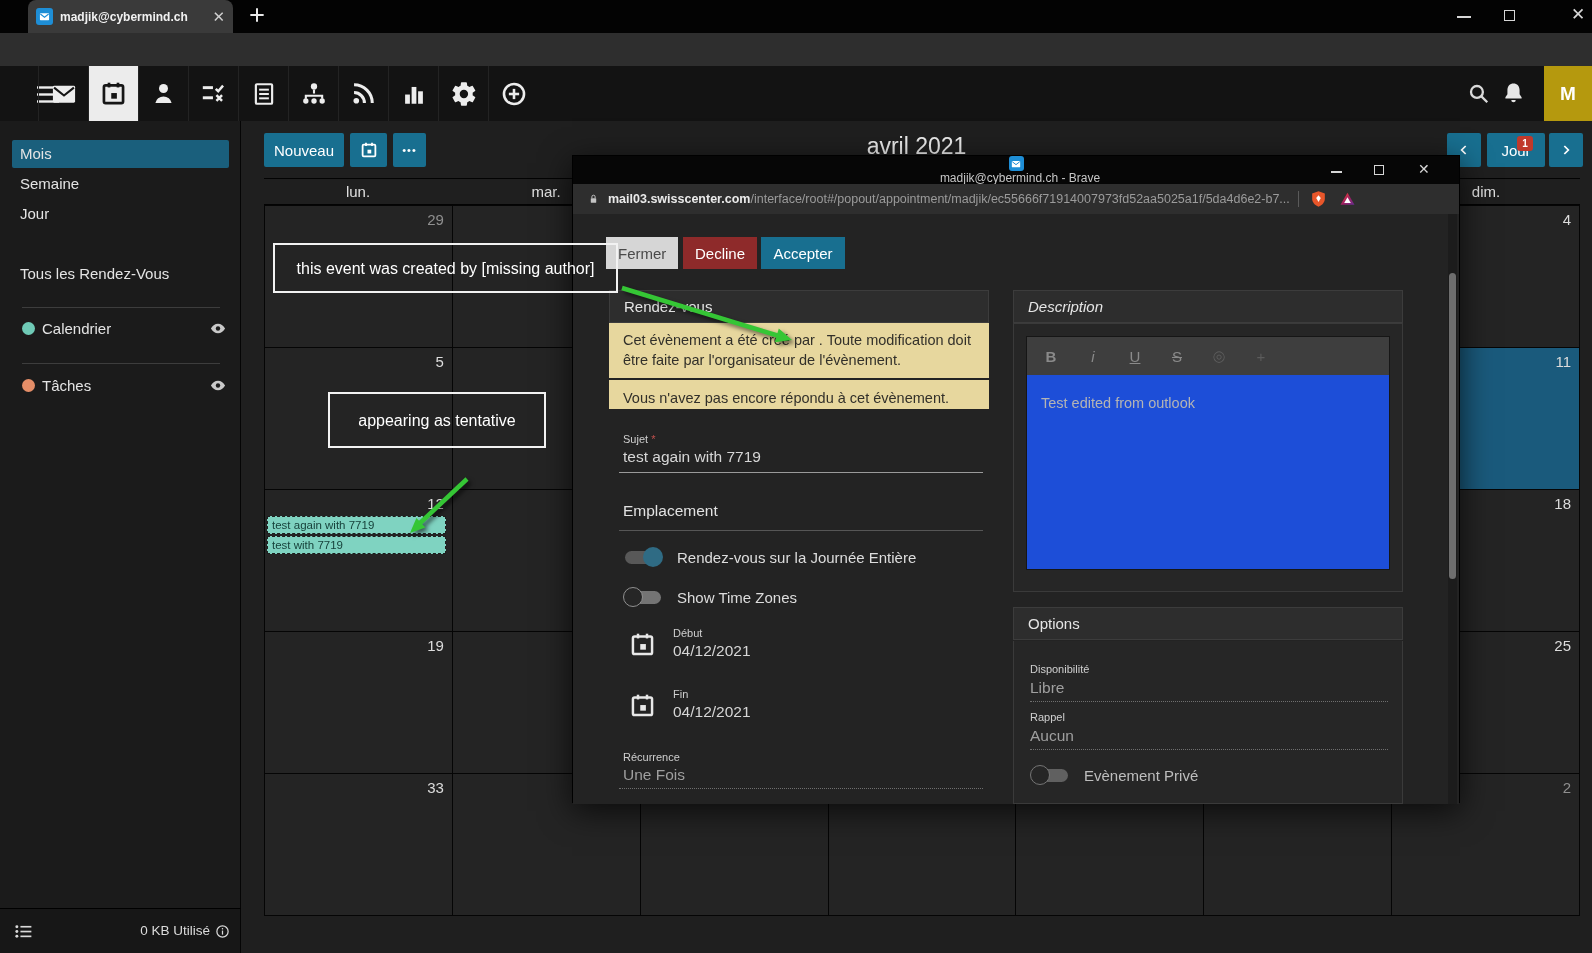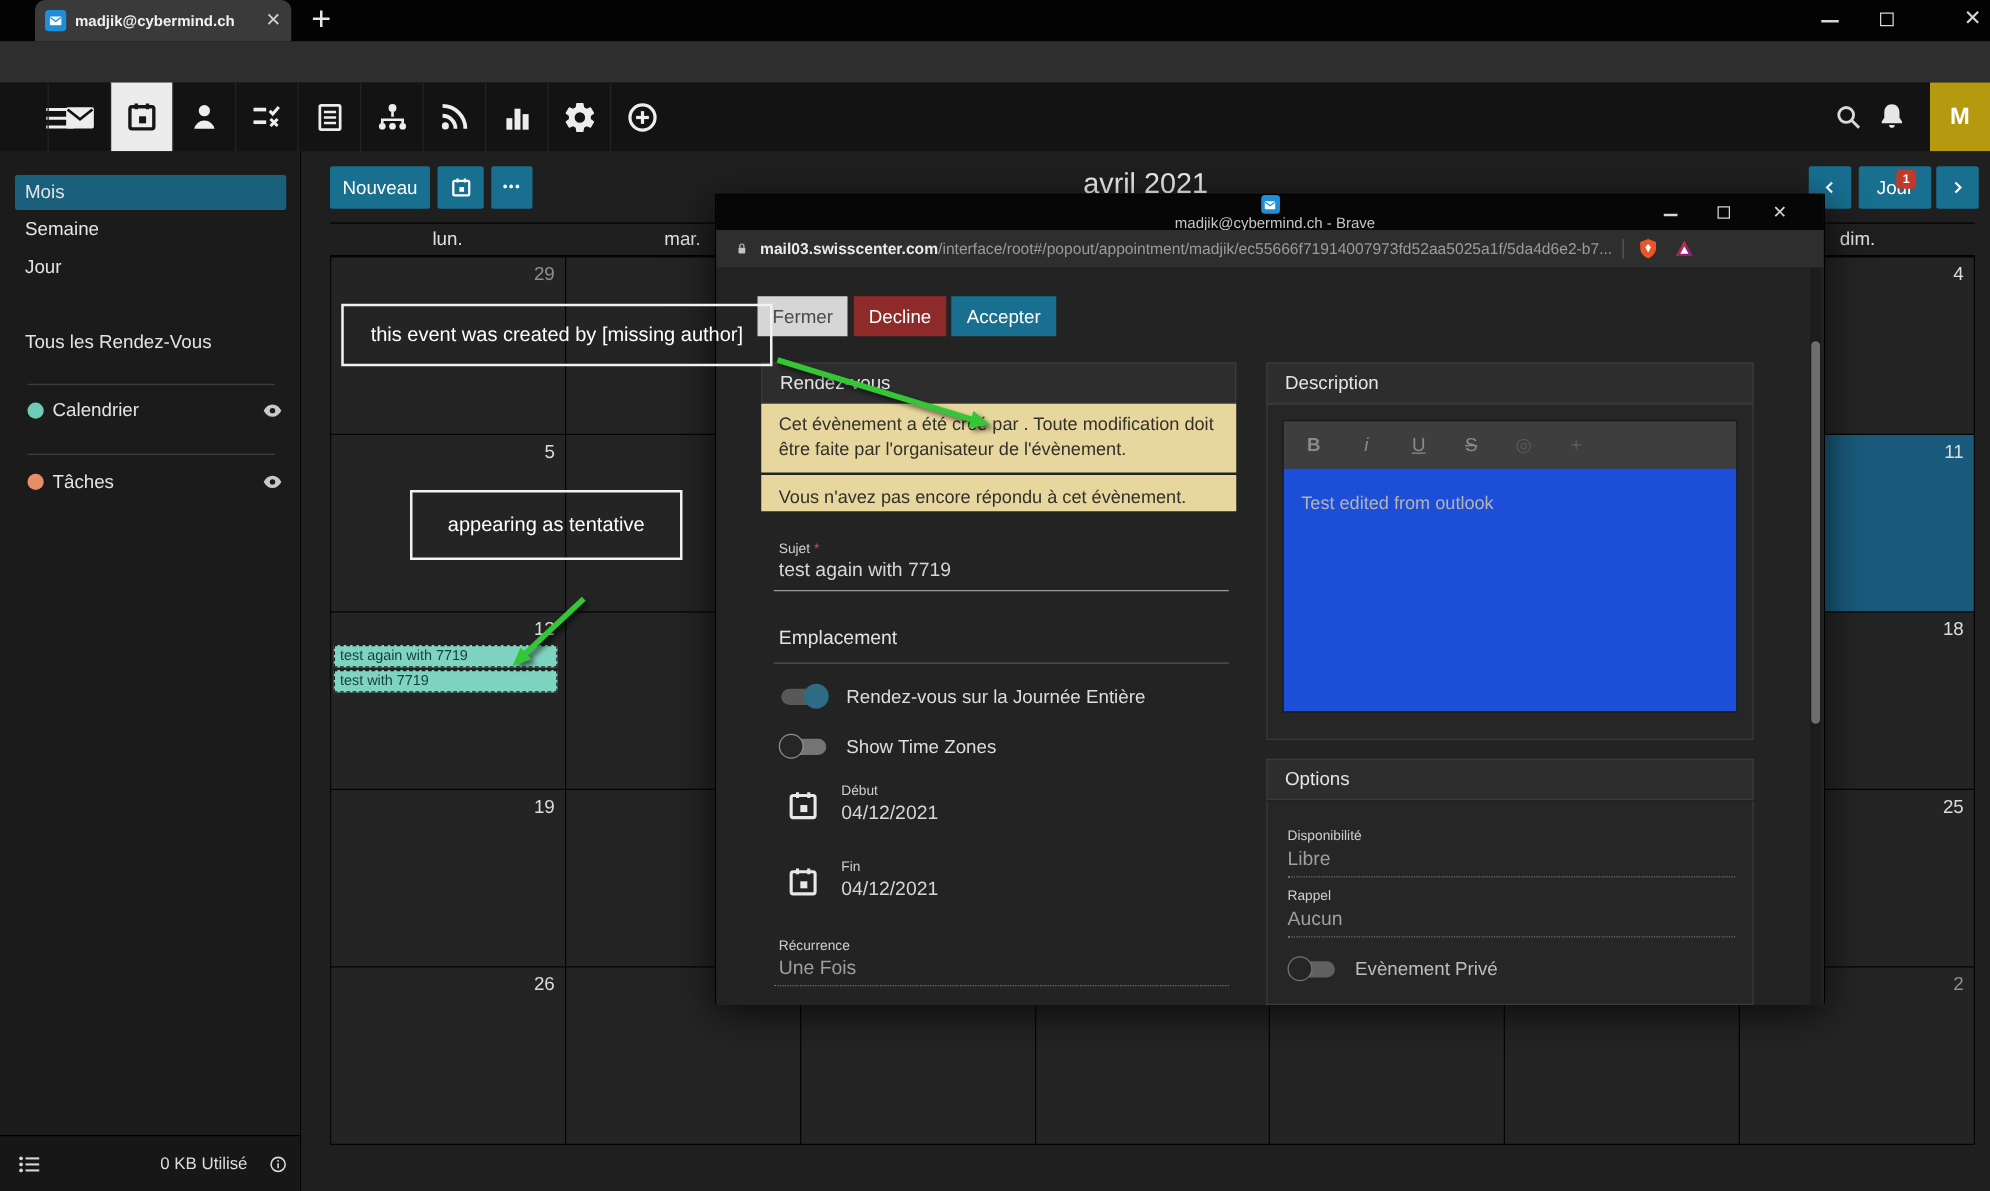--- a/index.html
+++ b/index.html
@@ -44,21 +44,21 @@
   .sidebar { position:absolute; left:0; top:121px; width:241px; height:787px; background:#1b1b1b;
              border-right:1px solid #050505; }
   .sideitem { position:absolute; left:0; width:241px; height:28px; line-height:28px; color:#e4e4e4;
               font-size:15px; padding-left:20px; cursor:default; }
   .sideitem.sel { left:12px; width:217px; padding-left:8px; background:#1a5f7c; border-radius:2px; }
   .sdivider { position:absolute; left:22px; width:198px; height:1px; background:#3d3d3d; }
   .dot { position:absolute; left:22px; width:13px; height:13px; border-radius:50%; }
   .caltask-label { position:absolute; left:42px; color:#e4e4e4; font-size:15px; }
   .sidebar-footer { position:absolute; left:0; top:908px; width:241px; height:45px; background:#171717;
                     border-top:1px solid #000; border-right:1px solid #050505; }
-  .storage { position:absolute; right:42px; top:14px; color:#dcdcdc; font-size:13.5px; }
+  .storage { position:absolute; right:30px; top:14px; color:#dcdcdc; font-size:13.5px; }
 
   
   .calmain { position:absolute; left:241px; top:121px; width:1351px; height:832px; background:#1f1f1f; }
   .cal-title { position:absolute; left:0; right:0; top:12px; text-align:center; color:#ededed; font-size:23px; }
   .tealbtn { position:absolute; top:12px; height:34px; background:#186f90; color:#fff; font-size:15px;
              border:none; border-radius:2px; display:flex; align-items:center; justify-content:center; cursor:default; }
   .dow-row { position:absolute; left:23px; top:57px; width:1316px; height:27px; display:grid;
              grid-template-columns:repeat(7,1fr); border-top:1px solid #030303; border-bottom:1px solid #030303; }
   .dow { color:#e0e0e0; font-size:15px; text-align:center; line-height:26px; }
   .cal-grid { position:absolute; left:23px; top:84px; width:1316px; display:grid;
@@ -456,21 +456,21 @@
         </div>
         <div class="cal-cell"></div>
         <div class="cal-cell"></div>
         <div class="cal-cell"></div>
         <div class="cal-cell"></div>
         <div class="cal-cell"></div>
         <div class="cal-cell">
           <div class="cal-date">25</div>
         </div>
         <div class="cal-cell">
-          <div class="cal-date">26</div>
+          <div class="cal-date">33</div>
         </div>
         <div class="cal-cell"></div>
         <div class="cal-cell"></div>
         <div class="cal-cell"></div>
         <div class="cal-cell"></div>
         <div class="cal-cell"></div>
         <div class="cal-cell">
           <div class="cal-date muted">2</div>
         </div>
       </div>
@@ -558,21 +558,21 @@
             <rect x="10" y="11.6" width="5" height="5" fill="#e8e8e8"></rect>
           </svg>
       </span>
       <div class="flabel" style="left:100px; top:474px;">Fin</div>
       <div class="fvalue" style="left:100px; top:489px;">04/12/2021</div>
 
       <div class="flabel" style="left:50px; top:537px;">Récurrence</div>
       <div class="fvalue dim" style="left:50px; top:552px;">Une Fois</div>
       <div class="dotline" style="left:46px; top:574px; width:364px;"></div>
 
-      <div class="panel-hdr" style="left:440px; top:76px; width:390px;">Description</div>
+      <div class="panel-hdr" style="left:440px; top:76px; width:390px;font-style:italic;">Description</div>
       <div class="desc-body">
         <div class="editor">
           <div class="ed-toolbar">
             <span class="ed-btn" style="font-weight:bold;">B</span>
             <span class="ed-btn" style="font-style:italic;">i</span>
             <span class="ed-btn" style="text-decoration:underline;">U</span>
             <span class="ed-btn" style="text-decoration:line-through;">S</span>
             <span class="ed-btn faint">◎</span>
             <span class="ed-btn faint">+</span>
           </div>

